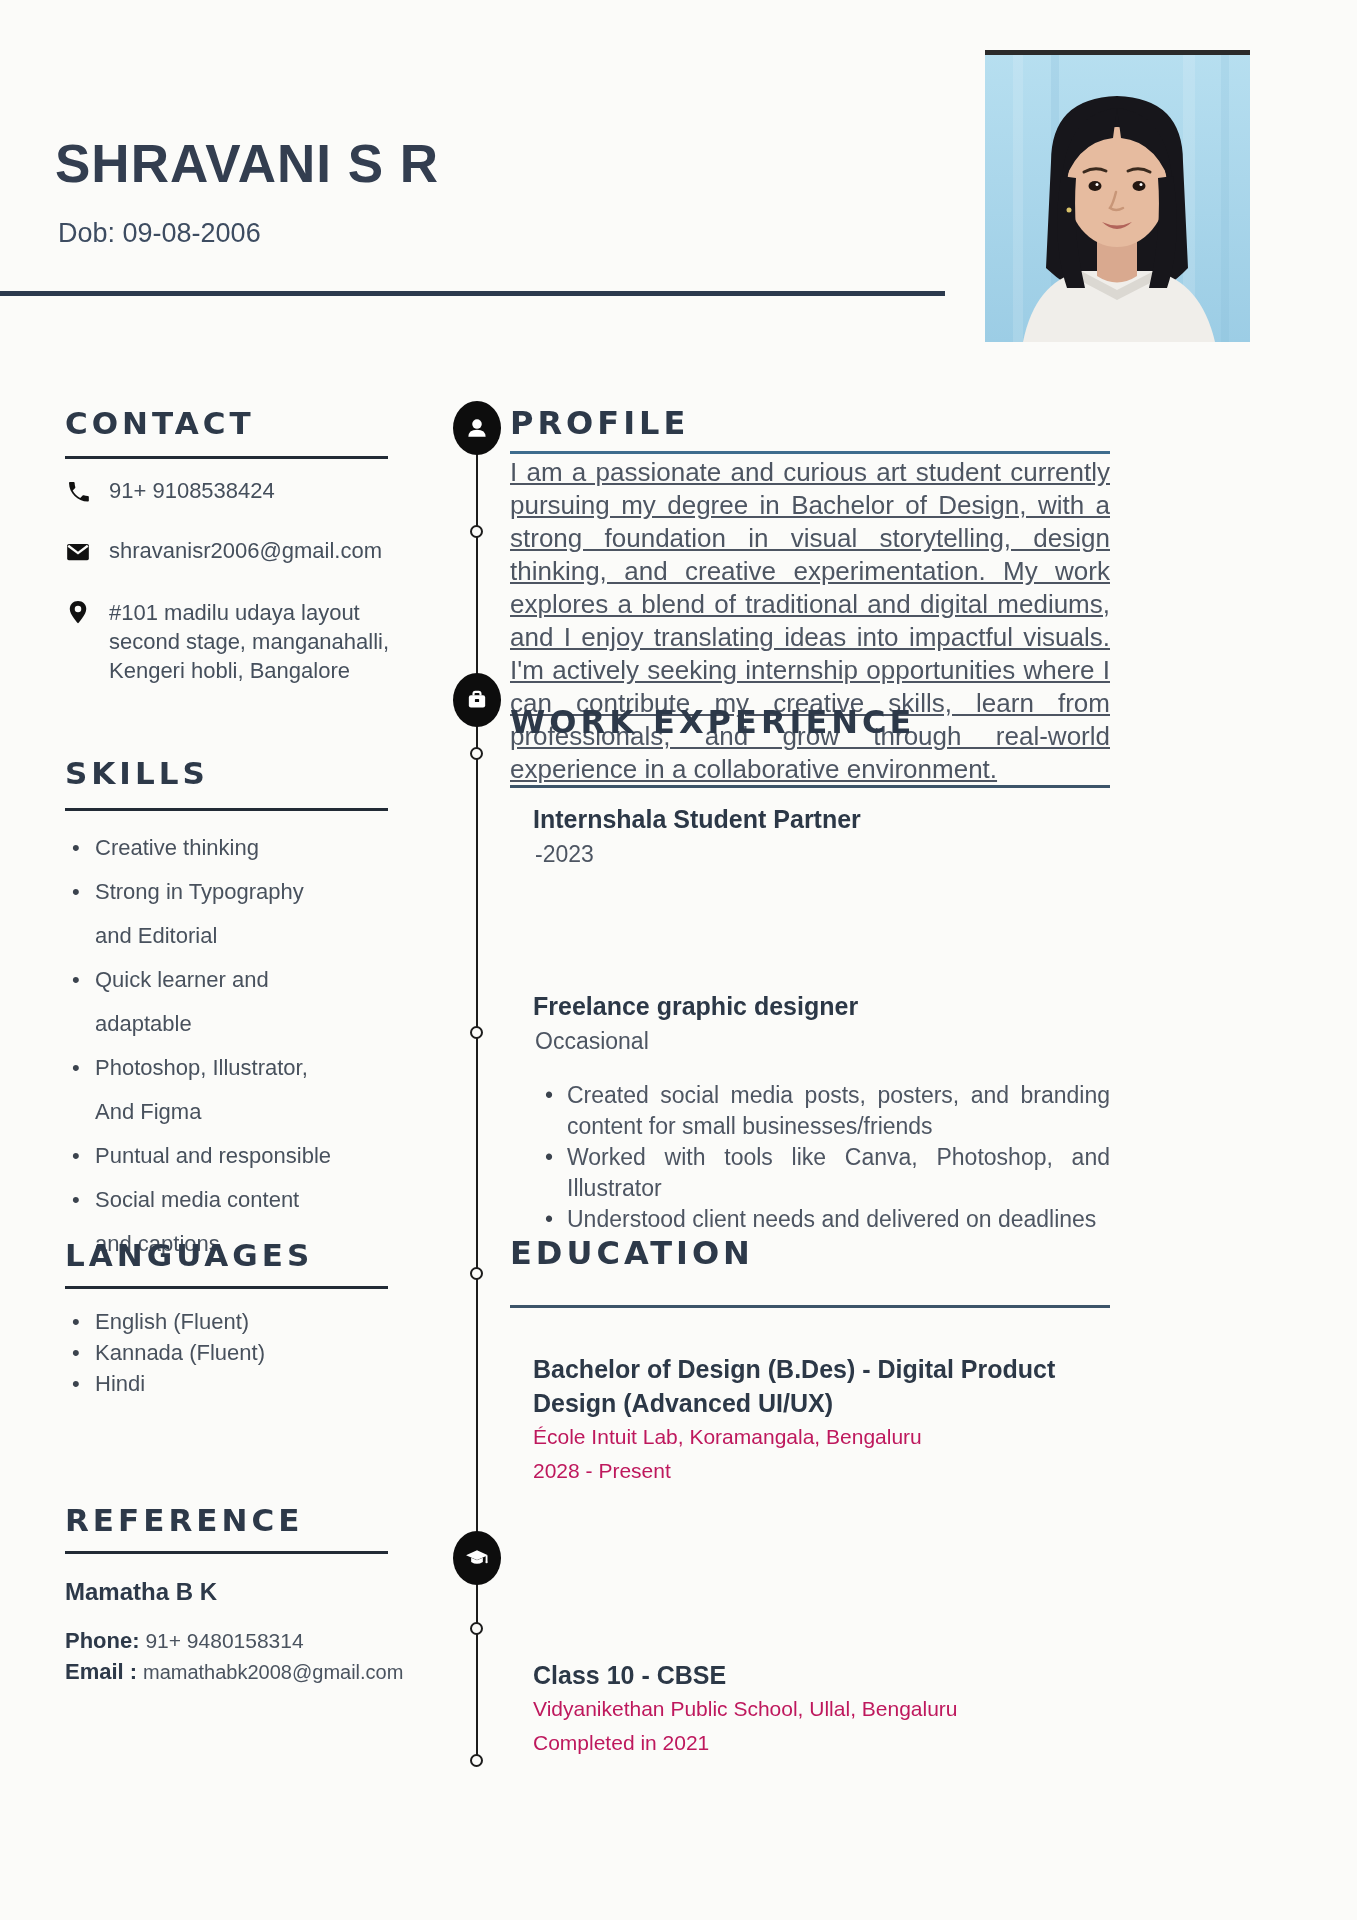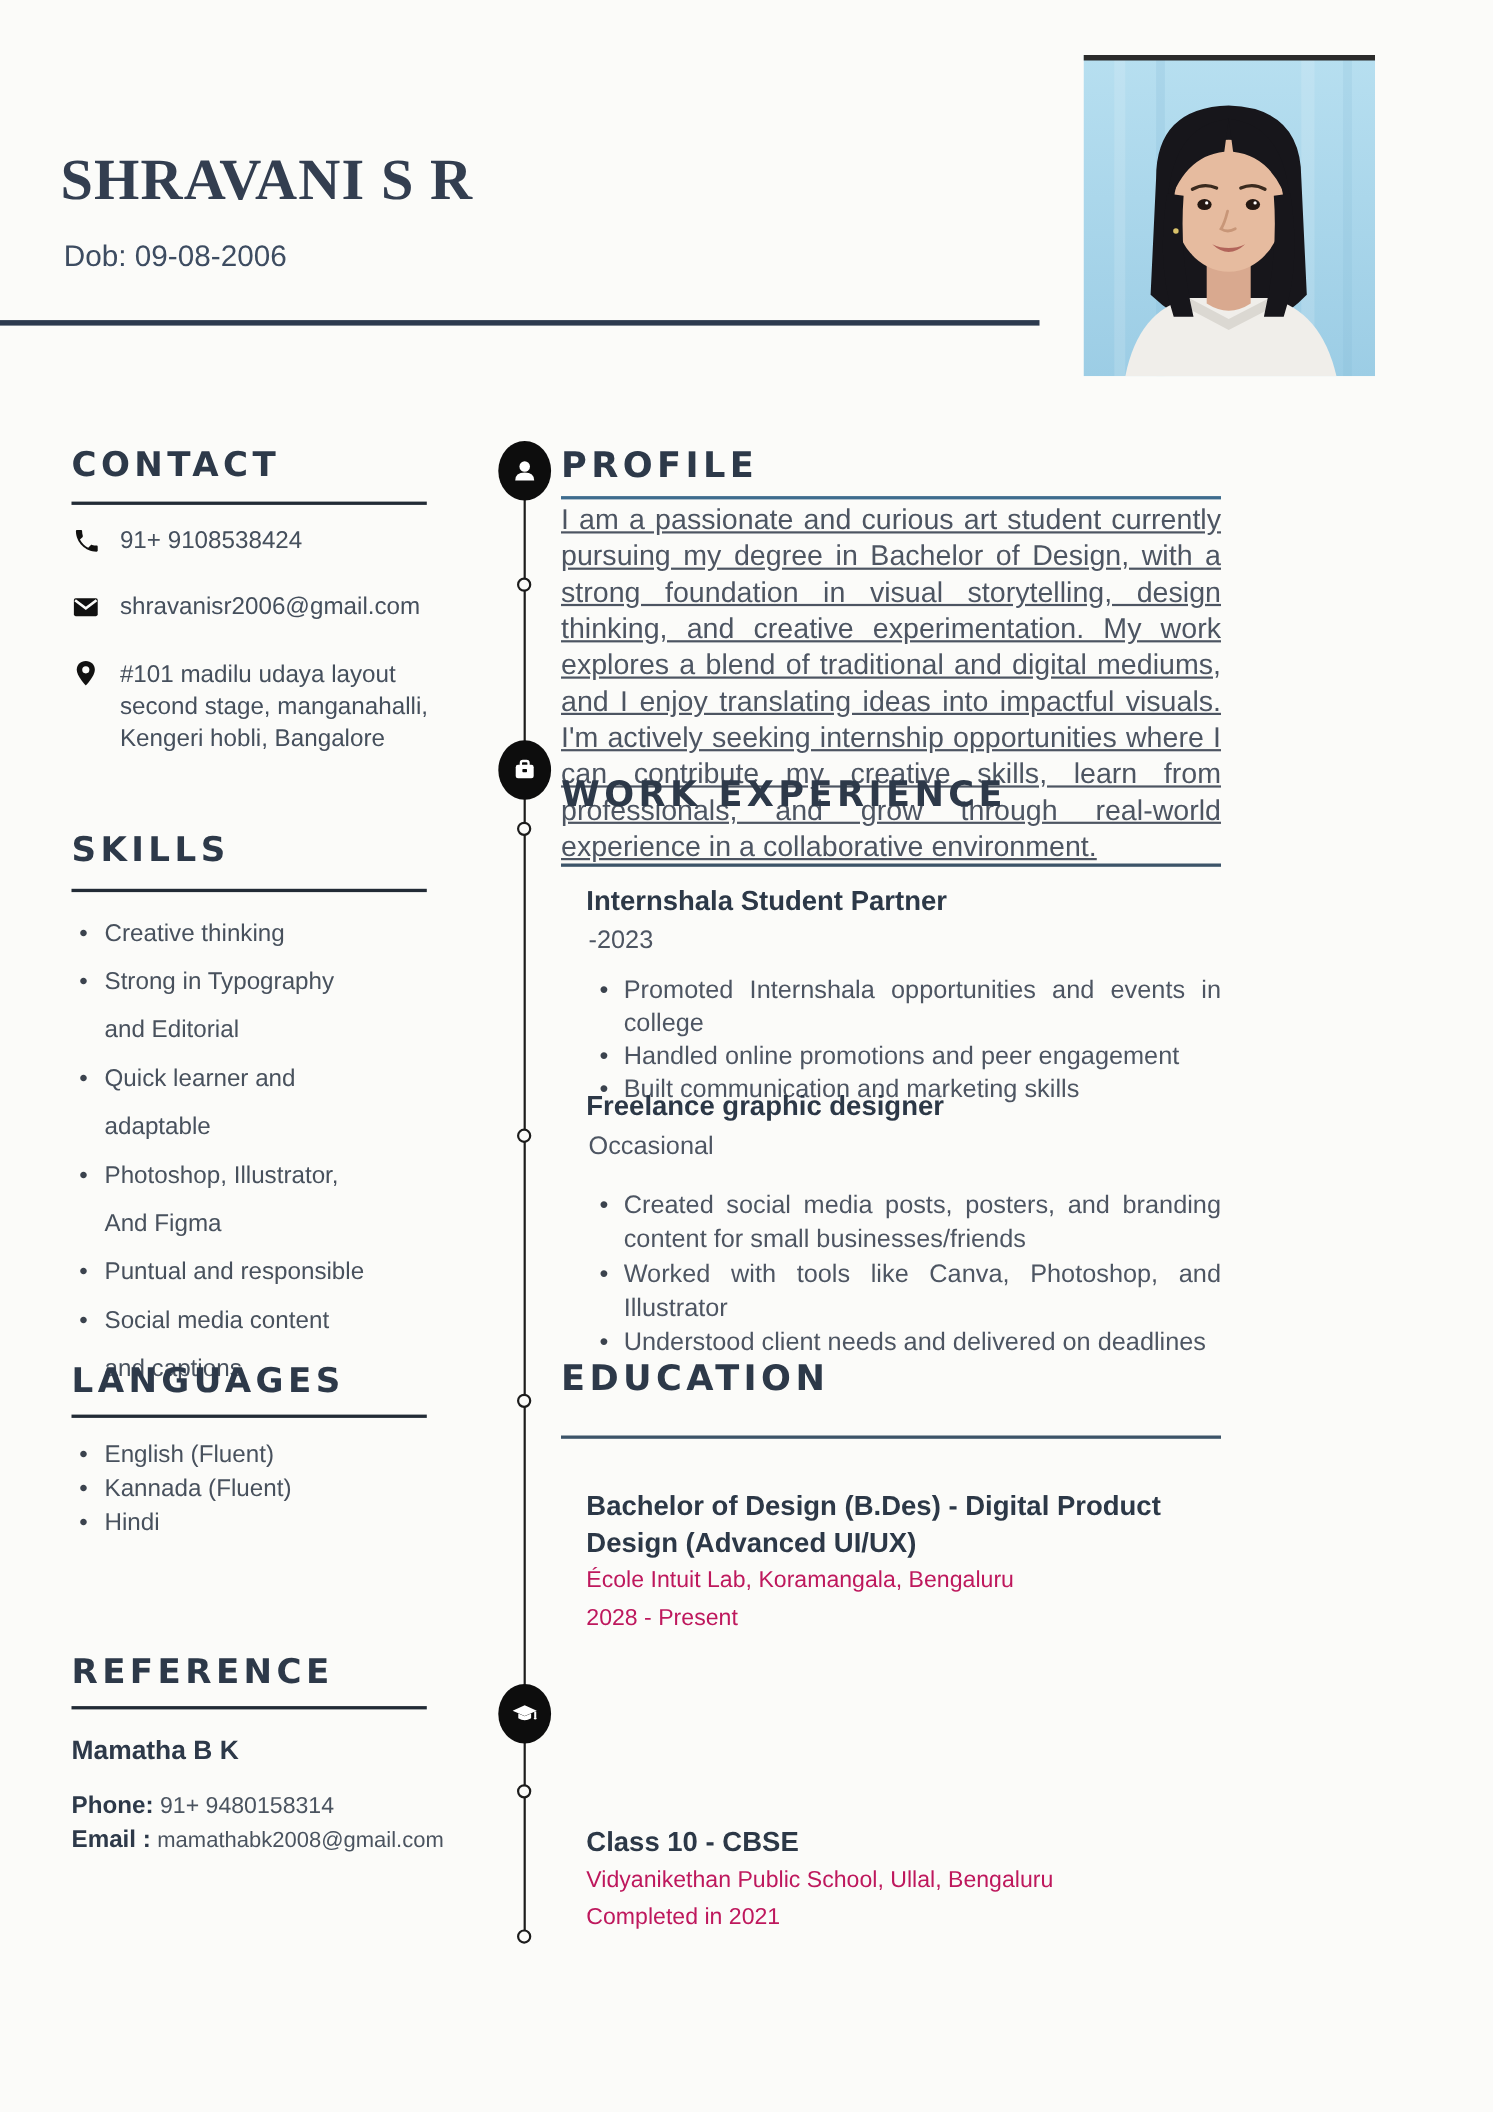--- a/index.html
+++ b/index.html
@@ -1,21 +1,21 @@
 <!DOCTYPE html>
 <html><head>
 <meta charset="utf-8">
 <style>
   html,body{margin:0;padding:0;background:#fbfbf9;}
   .page{position:relative;width:1357px;height:1920px;background:#fbfbf9;margin:0 auto;overflow:hidden;
         font-family:"Liberation Sans",sans-serif;}
   .abs{position:absolute;}
 
   
-  .name{left:55px;top:134px;font-family:Liberation Serif, serif;font-weight:800;
+  .name{left:55px;top:134px;font-family:Liberation Sans, sans-serif;font-weight:800;
         font-size:53px;line-height:60px;letter-spacing:1px;color:#333e50;}
   .dob{left:58px;top:218px;font-size:27px;color:#3d4c61;}
   .header-rule{left:0;top:291px;width:945px;height:5px;background:#2c3a4e;}
 
   
   .photo{left:985px;top:50px;width:265px;height:292px;}
 
   
   .side-title{left:65px;font-family:"DejaVu Sans",sans-serif;font-weight:800;font-size:31px;
               letter-spacing:4px;color:#2d3949;line-height:36px;}
@@ -203,25 +203,20 @@
 
   <div class="abs main-title" style="top:405px">PROFILE</div>
   <div class="abs rule-blue" style="top:451px"></div>
   <div class="abs profile-text">I am a passionate and curious art student currently pursuing my degree in Bachelor of Design, with a strong foundation in visual storytelling, design thinking, and creative experimentation. My work explores a blend of traditional and digital mediums, and I enjoy translating ideas into impactful visuals. I'm actively seeking internship opportunities where I can contribute my creative skills, learn from professionals, and grow through real-world experience in a collaborative environment.</div>
 
   <div class="abs main-title" style="top:704px">WORK EXPERIENCE</div>
   <div class="abs rule-slate" style="top:785px"></div>
 
   <div class="abs job-role" style="top:805px">Internshala Student Partner</div>
   <div class="abs job-period" style="top:841px">-2023</div>
-  <ul class="abs plain work-bullets" style="top:884px">
-    <li>Promoted Internshala opportunities and events in college</li>
-    <li>Handled online promotions and peer engagement</li>
-    <li>Built communication and marketing skills</li>
-  </ul>
 
   <div class="abs job-role" style="top:992px">Freelance graphic designer</div>
   <div class="abs job-period" style="top:1028px">Occasional</div>
   <ul class="abs plain work-bullets" style="top:1080px;line-height:31px">
     <li style="line-height:31px">Created social media posts, posters, and branding content for small businesses/friends</li>
     <li style="line-height:31px">Worked with tools like Canva, Photoshop, and Illustrator</li>
     <li style="line-height:31px">Understood client needs and delivered on deadlines</li>
   </ul>
 
   <div class="abs main-title" style="top:1235px">EDUCATION</div>

